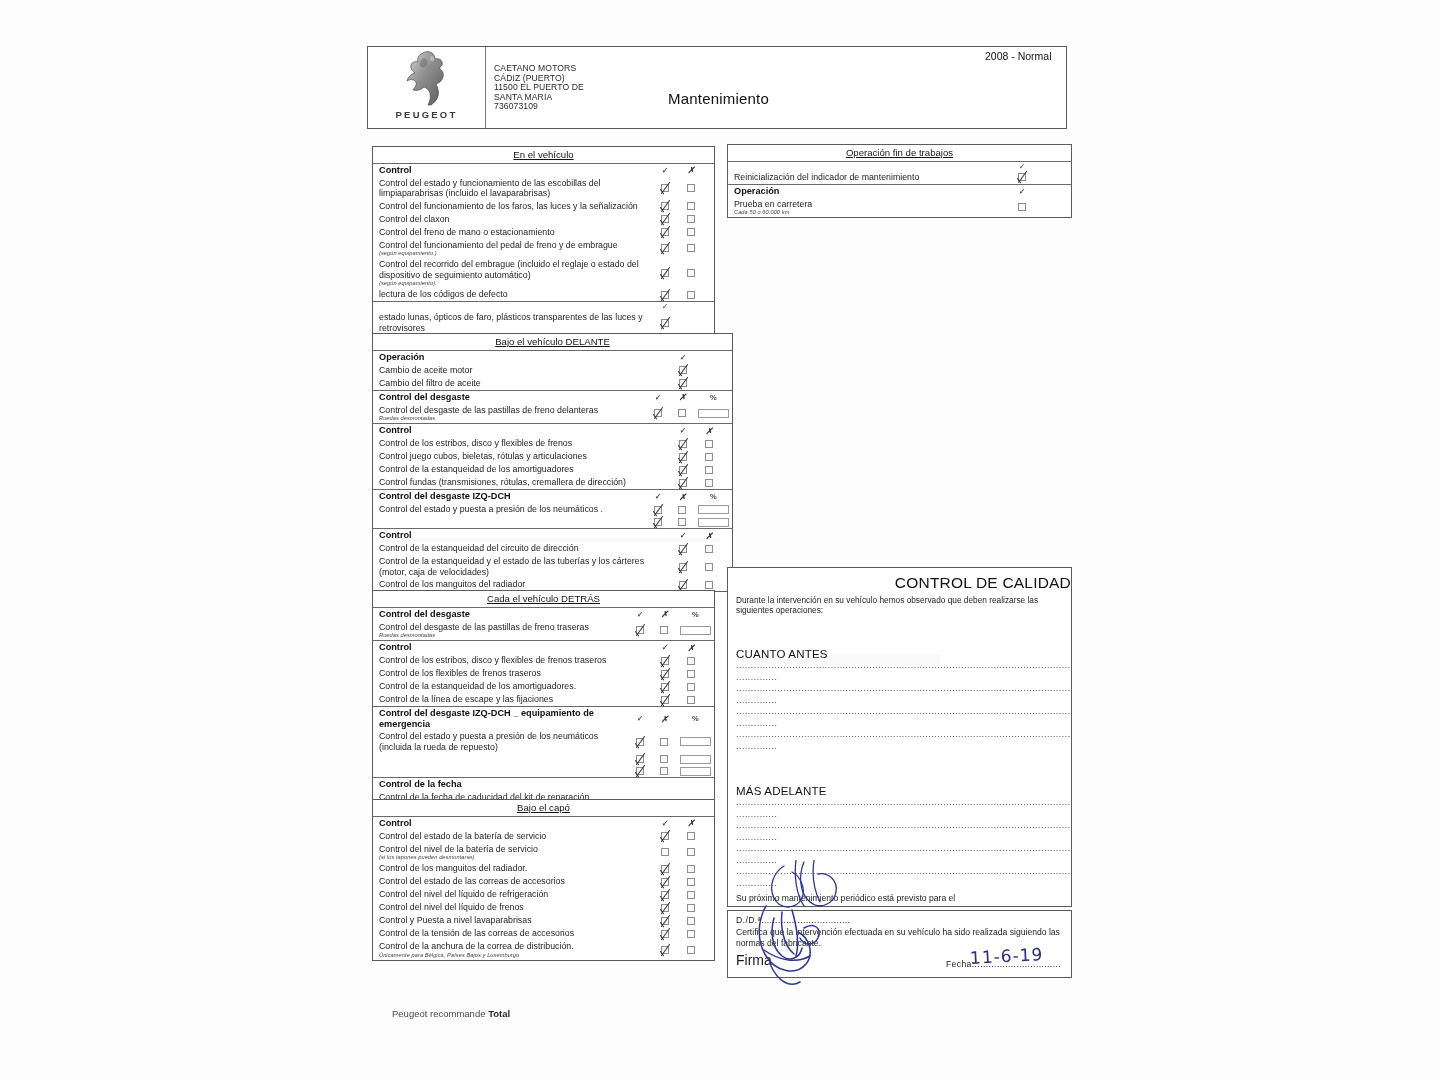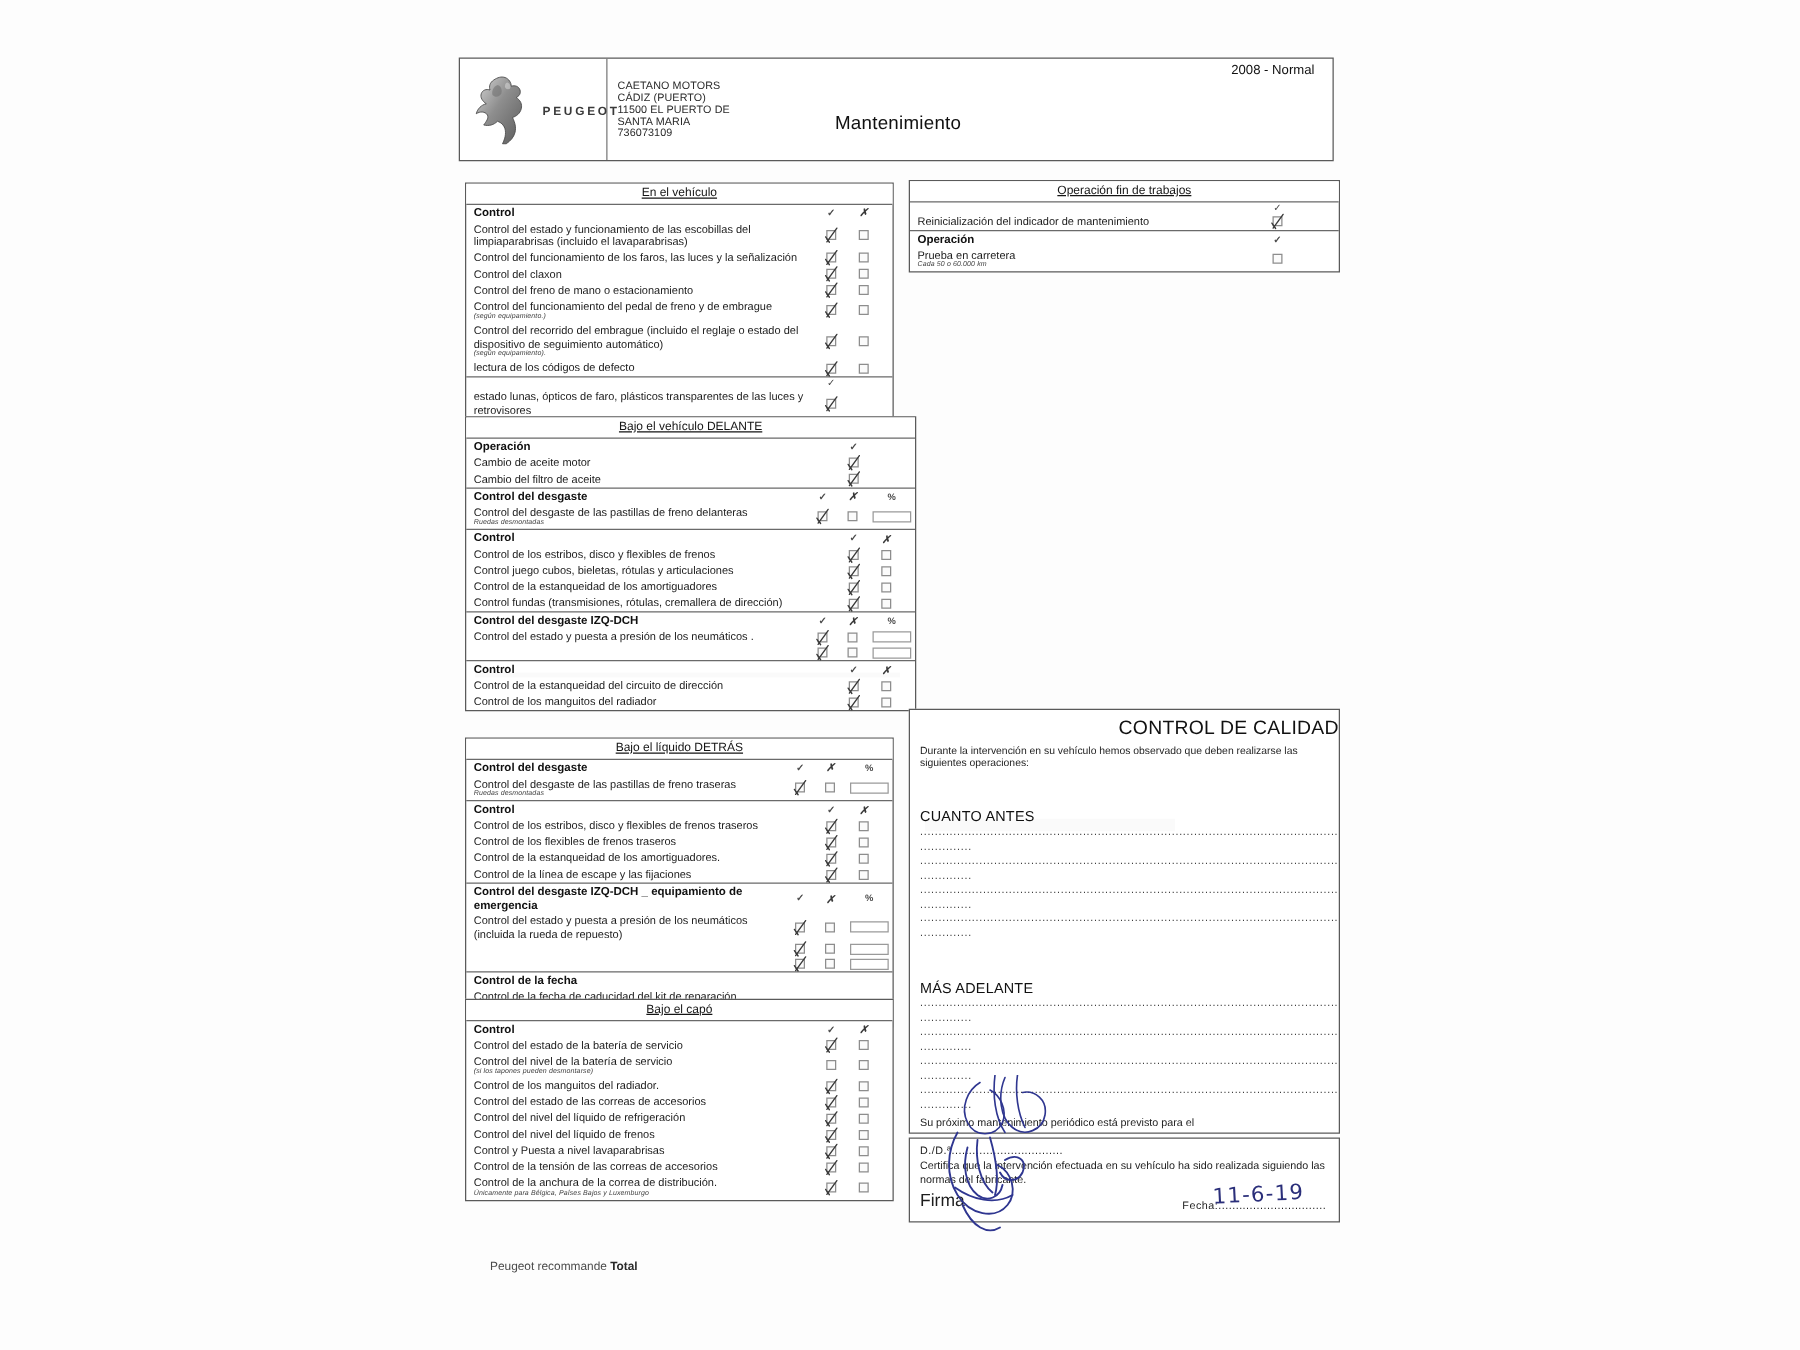--- a/index.html
+++ b/index.html
@@ -33,21 +33,21 @@
     box-sizing: border-box;
     background: #fff;
   }
   .logo-cell {
     position: absolute;
     left: 0; top: 0;
     width: 118px; height: 81px;
     border-right: 1px solid #7a7a7a;
     box-sizing: border-box;
     display: flex;
-    flex-direction: row;
+    flex-direction: column;
     align-items: center;
     justify-content: flex-start;
     padding-top: 3px;
   }
   .lion-svg { display:block; }
   .logo-word {
     font-size: 9.5px;
     letter-spacing: 2.2px;
     font-weight: bold;
     color: #3a3a3a;
@@ -699,40 +699,57 @@
                     <path d="M1.5 8.5 L4.5 12.8" stroke="#3a3a3a" stroke-width="1.1" fill="none" stroke-linecap="round"></path>
                   </svg>
                 </div>
               </div>
               <div class="mcell">
                 <div class="box"></div>
               </div>
             </div>
           </div>
           <div class="row item">
+            <div class="lbl">Control de la estanqueidad y el estado de las tuberías y los cárteres (motor, caja de velocidades)</div>
+            <div class="marks two">
+              <div class="mcell">
+                <div class="tickwrap">
+                  <div class="box"></div>
+                  <svg width="13" height="14" viewBox="0 0 13 14" aria-hidden="true">
+                    <path d="M2.5 12.5 L10.5 1.5" stroke="#3a3a3a" stroke-width="1.1" fill="none" stroke-linecap="round"></path>
+                    <path d="M1.5 8.5 L4.5 12.8" stroke="#3a3a3a" stroke-width="1.1" fill="none" stroke-linecap="round"></path>
+                  </svg>
+                </div>
+              </div>
+              <div class="mcell">
+                <div class="box"></div>
+              </div>
+            </div>
+          </div>
+          <div class="row item">
             <div class="lbl">Control de los manguitos del radiador</div>
             <div class="marks two">
               <div class="mcell">
                 <div class="tickwrap">
                   <div class="box"></div>
                   <svg width="13" height="14" viewBox="0 0 13 14" aria-hidden="true">
                     <path d="M2.5 12.5 L10.5 1.5" stroke="#3a3a3a" stroke-width="1.1" fill="none" stroke-linecap="round"></path>
                     <path d="M1.5 8.5 L4.5 12.8" stroke="#3a3a3a" stroke-width="1.1" fill="none" stroke-linecap="round"></path>
                   </svg>
                 </div>
               </div>
               <div class="mcell">
                 <div class="box"></div>
               </div>
             </div>
           </div>
         </div>
       </div>
       <div class="block" style="left:372px;top:590px;width:343px;">
-        <div class="band">Bajo el líquido DETRÁS</div>
+        <div class="band">Cada el vehículo DETRÁS</div>
         <div class="grp">
           <div class="row hdr">
             <div class="lbl">Control del desgaste</div>
             <div class="marks">
               <div class="mcell">
                 <span class="tickhdr">✓</span>
               </div>
               <div class="mcell">
                 <span class="xhdr">✗</span>
               </div>

